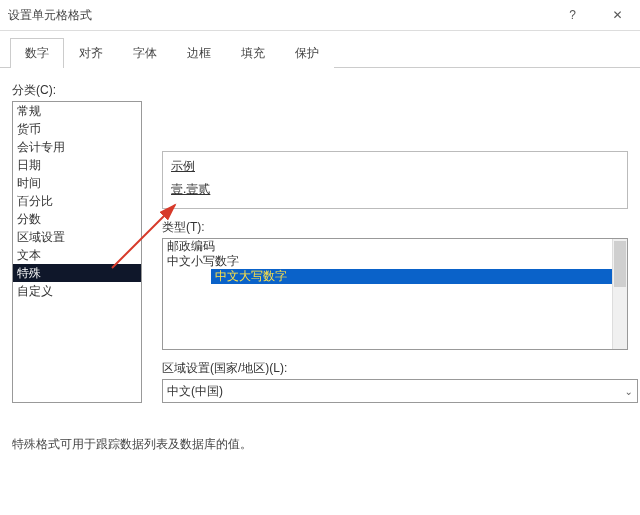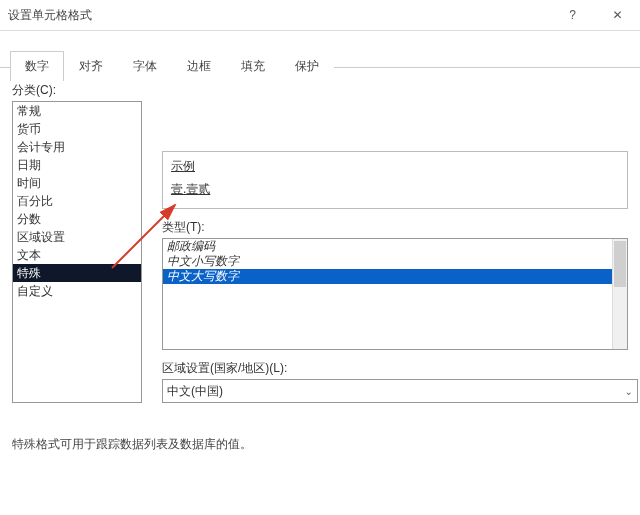--- a/index.html
+++ b/index.html
@@ -38,21 +38,21 @@
     display: flex;
     border-bottom: 1px solid #ccc;
     padding: 6px 10px 0 10px;
   }
   .tab {
     padding: 6px 14px;
     border: 1px solid transparent;
     border-bottom: none;
     color: #444;
     position: relative;
-    top: 14px;
+    top: 1px;
     background: #fff;
   }
   .tab.active {
     border-color: #ccc;
     background: #fff;
   }
   .content {
     position: relative;
     padding: 10px 12px 0 12px;
     height: 395px;
@@ -102,25 +102,25 @@
   }
   .type-list {
     border: 1px solid #999;
     height: 110px;
     background: #fff;
     position: relative;
   }
   .type-list .titem {
     padding: 0 4px;
     line-height: 15px;
-    font-style: italic;
   }
   .type-list .titem.selected {
     background: #0a62c9;
-    color: #ffffff;
+    color: #fde047;
+    margin-left: 48px;
   }
   .type-list .scrollbar {
     position: absolute;
     right: 0; top: 0; bottom: 0;
     width: 14px;
     background: #f0f0f0;
     border-left: 1px solid #ddd;
   }
   .type-list .thumb {
     position: absolute;

